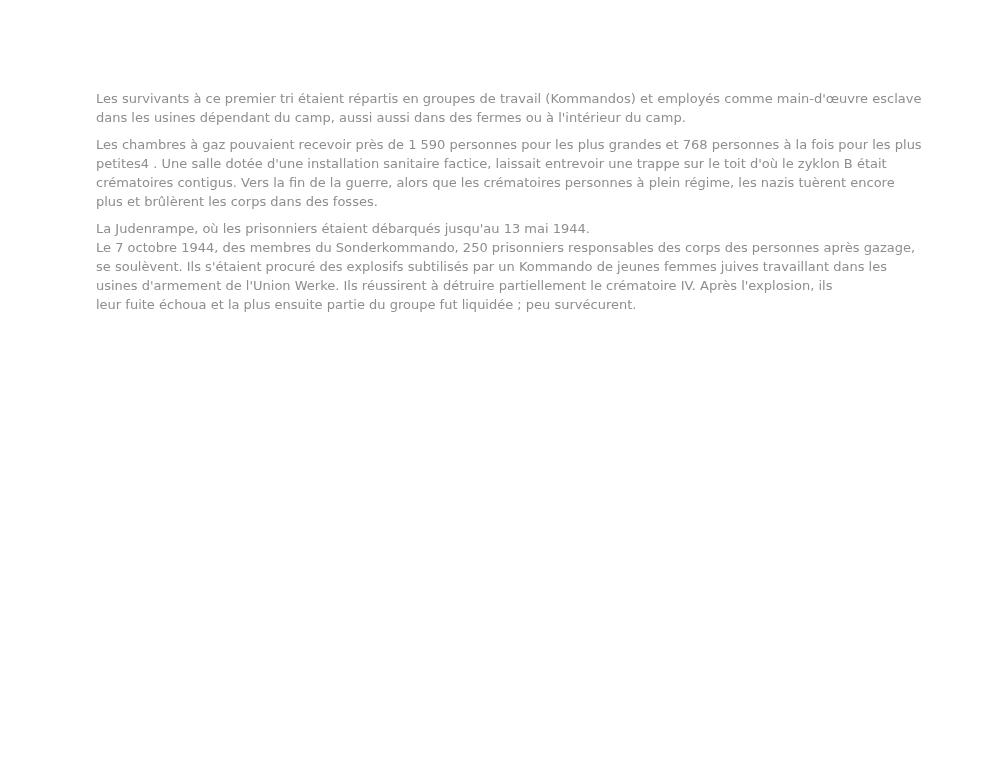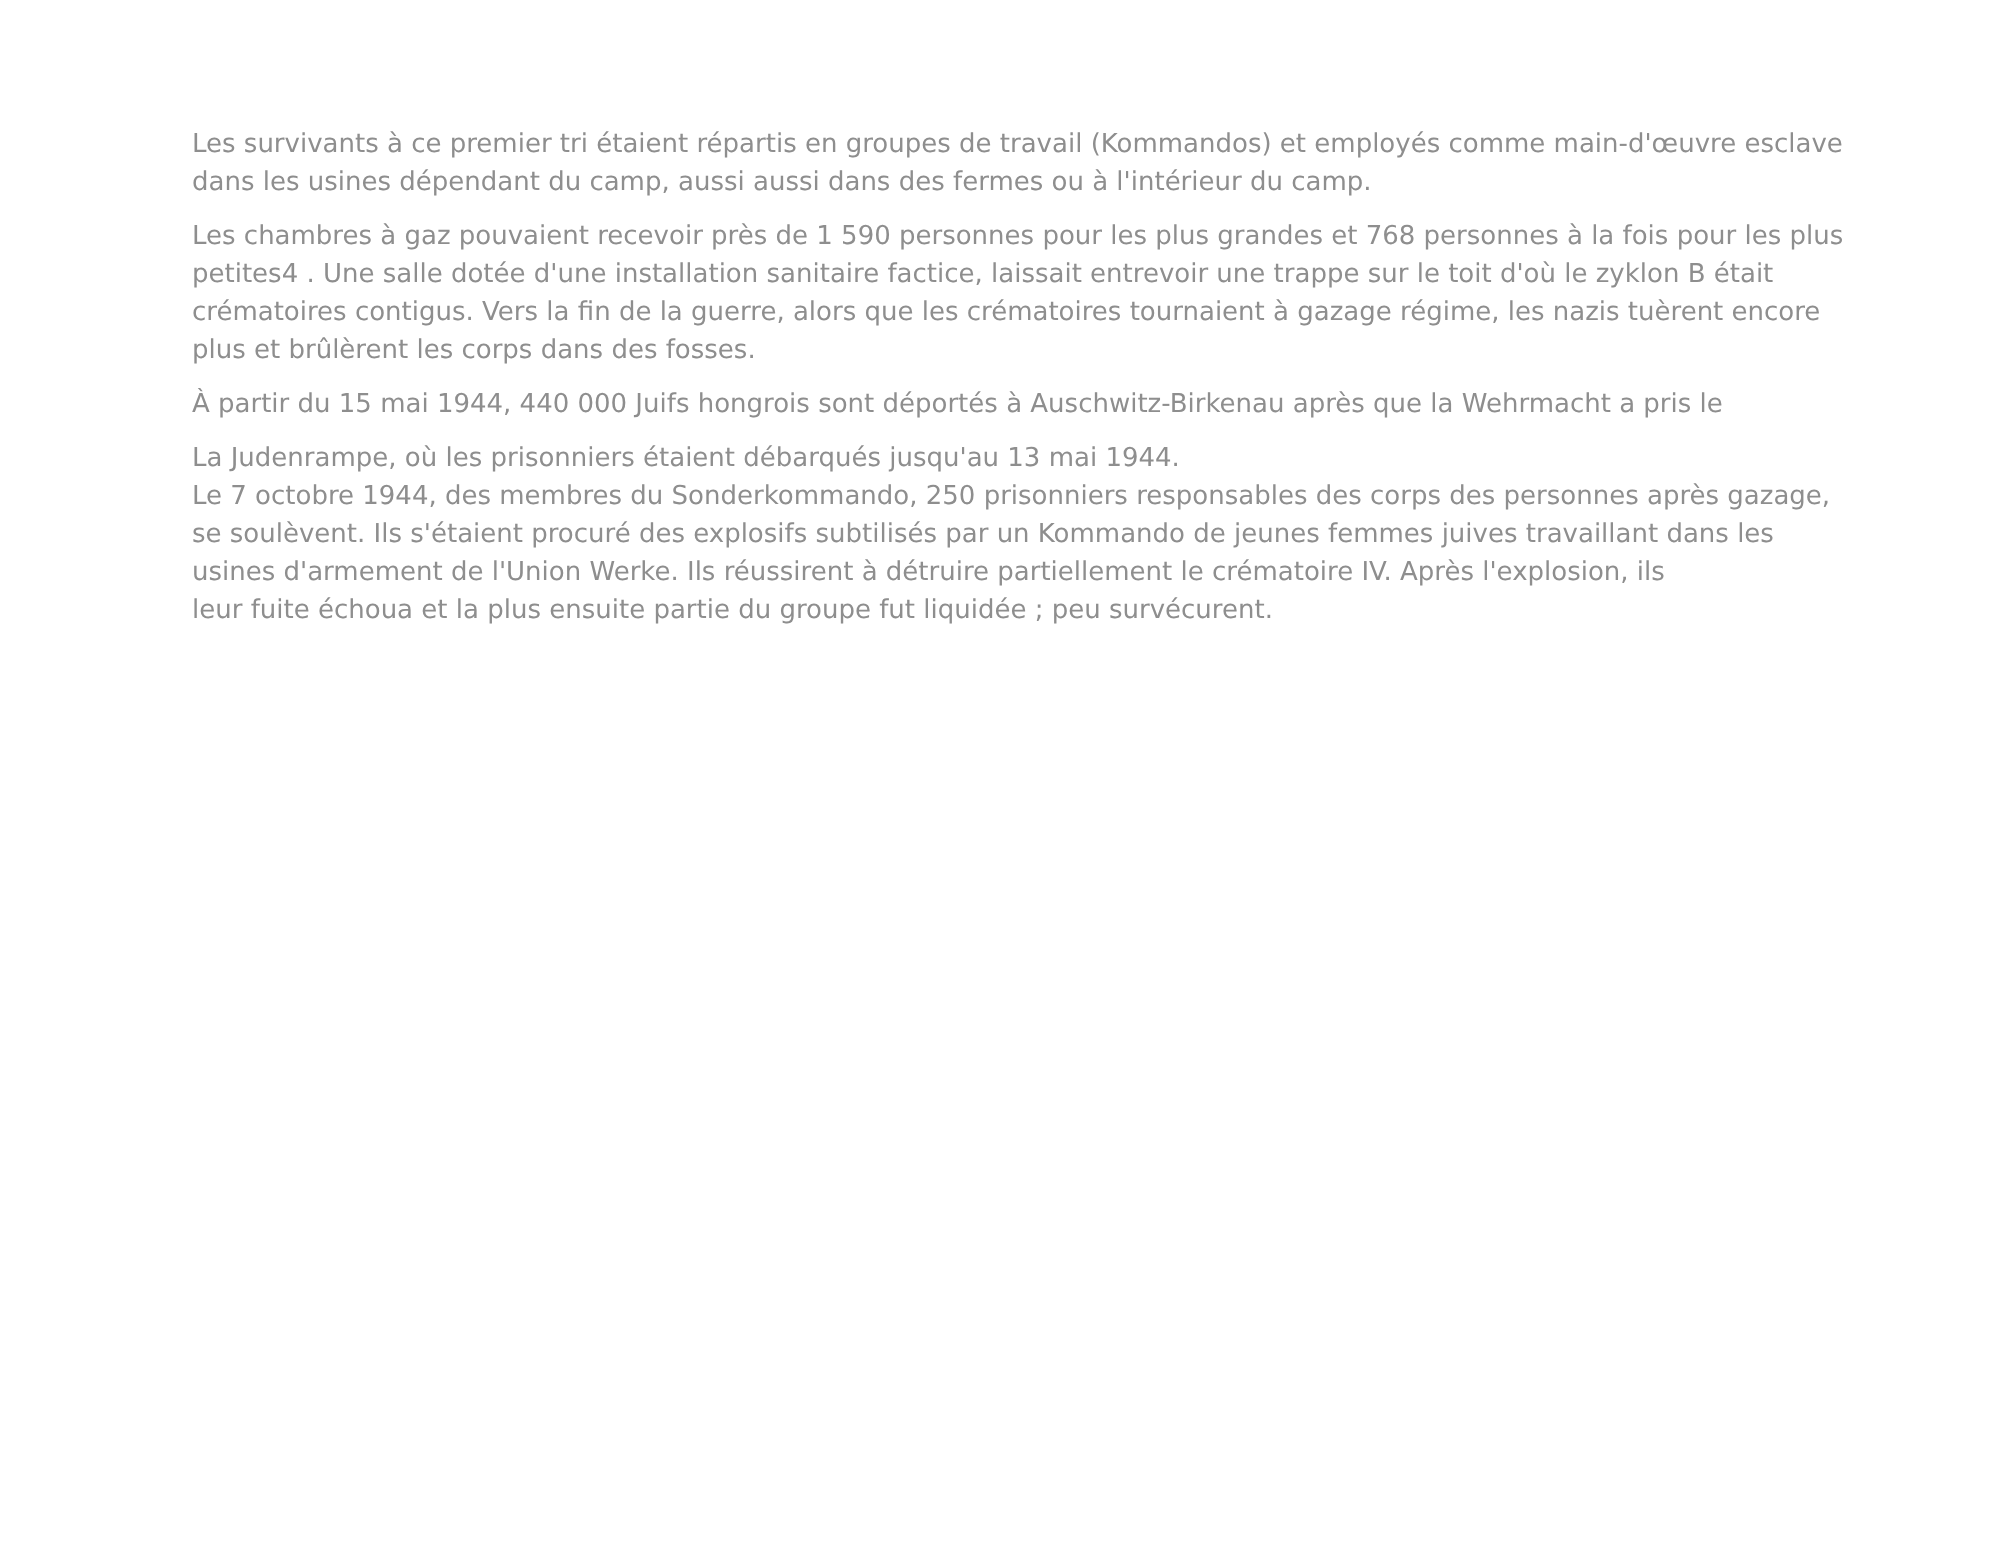--- a/index.html
+++ b/index.html
@@ -7,21 +7,21 @@
     padding: 0;
     width: 1000px;
     height: 773px;
     background: #ffffff;
     overflow: hidden;
   }
   .page {
     box-sizing: border-box;
     width: 1000px;
     height: 773px;
-    padding: 63px 40px 0 96px;
+    padding: 89px 40px 0 96px;
     font-family: "DejaVu Sans", sans-serif;
     color: #8e8e8e;
     font-size: 13px;
     line-height: 19px;
   }
   .para {
     margin: 0 0 8px 0;
     padding: 0;
   }
   .line {
@@ -35,26 +35,25 @@
 <div class="page">
 
   <p class="para">
     <span class="line">Les survivants à ce premier tri étaient répartis en groupes de travail (Kommandos) et employés comme main-d'œuvre esclave</span>
     <span class="line">dans les usines dépendant du camp, aussi aussi dans des fermes ou à l'intérieur du camp.</span>
   </p>
 
   <p class="para">
     <span class="line">Les chambres à gaz pouvaient recevoir près de 1 590 personnes pour les plus grandes et 768 personnes à la fois pour les plus</span>
     <span class="line">petites4 . Une salle dotée d'une installation sanitaire factice, laissait entrevoir une trappe sur le toit d'où le zyklon B était</span>
-    <span class="line">crématoires contigus. Vers la fin de la guerre, alors que les crématoires tournaient à gazage régime, les nazis tuèrent encore</span>
+    <span class="line">crématoires contigus. Vers la fin de la guerre, alors que les crématoires personnes à plein régime, les nazis tuèrent encore</span>
     <span class="line">plus et brûlèrent les corps dans des fosses.</span>
   </p>
 
   <p class="para">
-    <span class="line">À partir du 15 mai 1944, 440 000 Juifs hongrois sont déportés à Auschwitz-Birkenau après que la Wehrmacht a pris le</span>
   </p>
 
   <p class="para">
     <span class="line">La Judenrampe, où les prisonniers étaient débarqués jusqu'au 13 mai 1944.</span>
     <span class="line">Le 7 octobre 1944, des membres du Sonderkommando, 250 prisonniers responsables des corps des personnes après gazage,</span>
     <span class="line">se soulèvent. Ils s'étaient procuré des explosifs subtilisés par un Kommando de jeunes femmes juives travaillant dans les</span>
     <span class="line">usines d'armement de l'Union Werke. Ils réussirent à détruire partiellement le crématoire IV. Après l'explosion, ils</span>
     <span class="line">leur fuite échoua et la plus ensuite partie du groupe fut liquidée ; peu survécurent.</span>
   </p>
 

